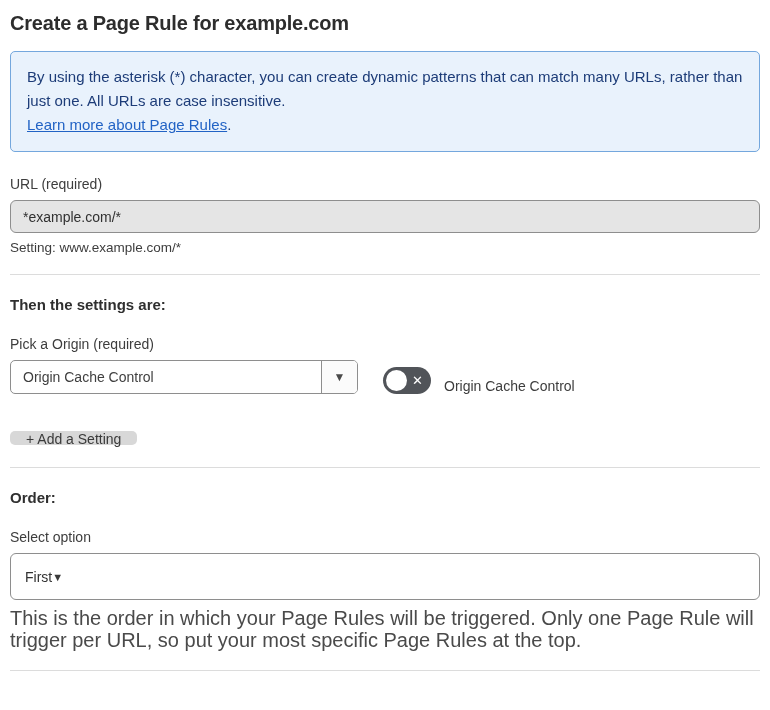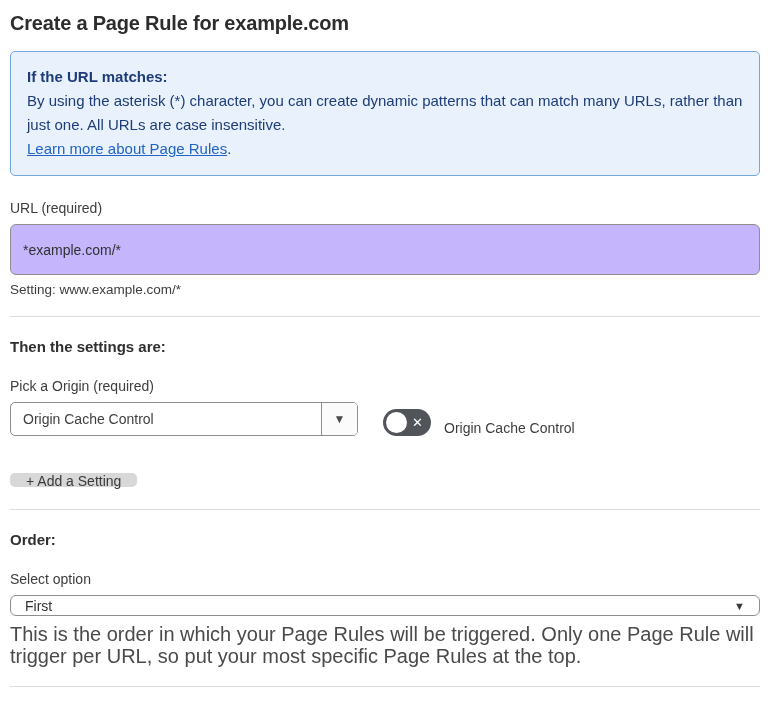--- a/index.html
+++ b/index.html
@@ -42,28 +42,28 @@
 
   .field-label {
     display: block;
     font-size: 14px;
     color: #3d3d3d;
     margin-bottom: 8px;
   }
 
   .text-input {
     width: 100%;
-    height: 51px;
+    height: 33px;
     border: 1px solid #8e8e8e;
     border-radius: 6px;
     padding: 0 12px;
     font-size: 14px;
     font-family: "Liberation Sans", sans-serif;
     color: #313131;
-    background: #c4b5fd;
+    background: #e5e5e5;
     outline: none;
   }
 
   .hint {
     font-size: 13.5px;
     color: #3d3d3d;
     margin-top: 7px;
   }
 
   .divider {
@@ -152,27 +152,26 @@
     font-family: "Liberation Sans", sans-serif;
     height: 14px;
     padding: 0 16px;
     cursor: pointer;
   }
   .add-setting-btn { margin-top: 37px; }
 
   
   .select-full {
     width: 100%;
-    height: 21px;
+    height: 47px;
     border: 1px solid #8e8e8e;
     border-radius: 6px;
     background: #fff;
     display: flex;
     align-items: center;
-    justify-content: space-between;
     padding: 0 14px;
     cursor: pointer;
   }
   .select-full .select-value { font-size: 14px; color: #313131; }
   .select-full .caret { font-size: 11px; color: #3a3a3a; }
 
   .help-text {
     font-size: 20px;
     line-height: 22px;
     color: #4a4a4a;
@@ -181,21 +180,20 @@
   }
 </style>
 </head>
 <body>
 
 <div class="page">
 
   <h1 class="page-title">Create a Page Rule for example.com</h1>
 
   <div class="info-box">
-    <div class="info-heading">If the URL matches:</div>
     <div class="info-body">By using the asterisk (*) character, you can create dynamic patterns that can match many URLs, rather than just one. All URLs are case insensitive.</div>
     <div class="info-link-line"><a href="#">Learn more about Page Rules</a><span>.</span></div>
   </div>
 
   <label class="field-label">URL (required)</label>
   <input class="text-input" type="text" value="*example.com/*" style="">
   <div class="hint">Setting: www.example.com/*</div>
 
   <hr class="divider">
 

